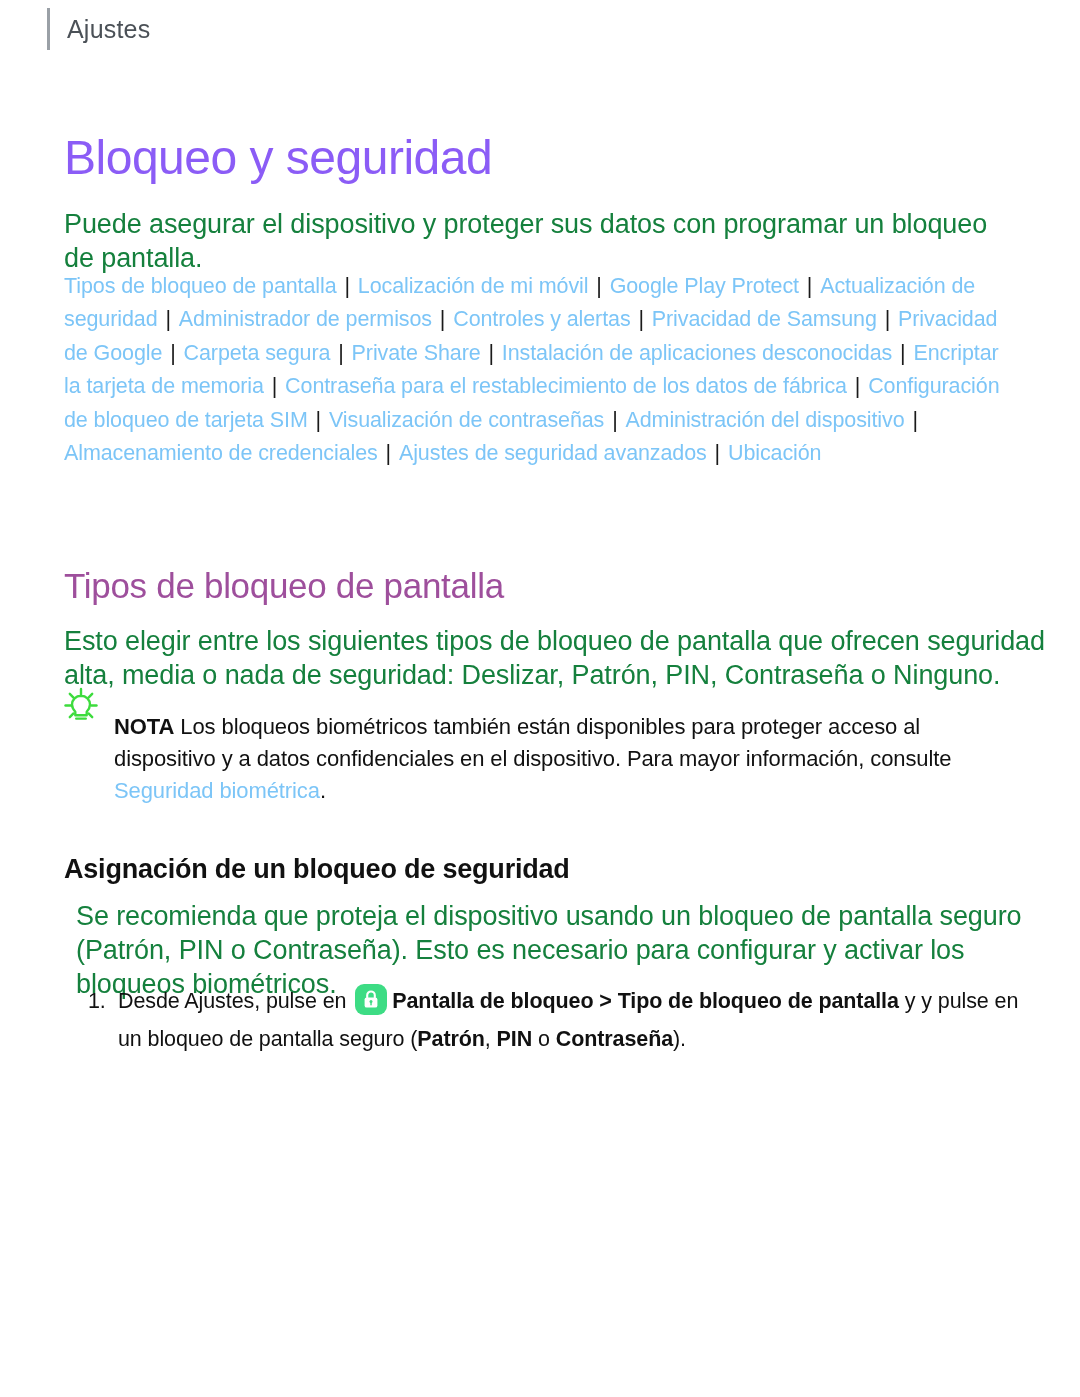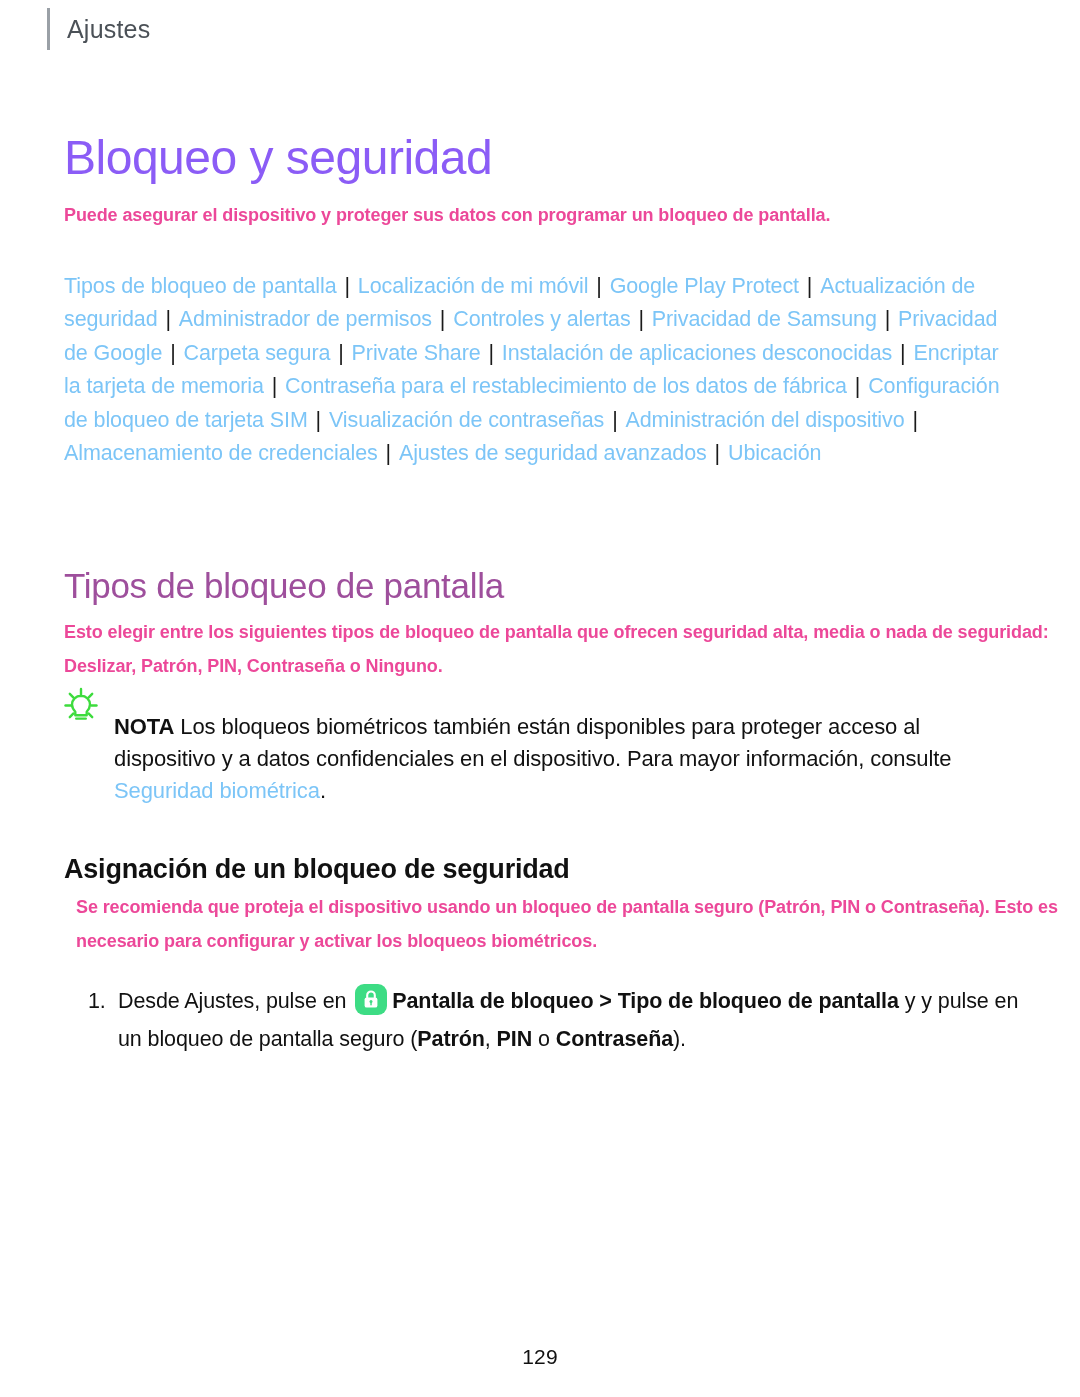--- a/index.html
+++ b/index.html
@@ -52,24 +52,24 @@
     font-size: 48px;
     line-height: 58px;
     font-weight: 400;
     letter-spacing: -0.5px;
     color: #8b5cf6;
   }
 
   
   .body-text {
     position: absolute;
-    font-size: 18px;
+    font-size: 27px;
     line-height: 34px;
-    color: #ec4899;
-    font-weight: 700;
+    color: #15803d;
+    font-weight: 400;
     letter-spacing: -0.1px;
   }
   .intro-para {
     left: 64px;
     top: 180px;
     width: 960px;
   }
 
   
   .link-list {
@@ -275,15 +275,14 @@
         <span class="bold">&gt;</span>
         <span class="bold">Tipo de bloqueo de pantalla</span>
         <span>y y pulse en un bloqueo de pantalla seguro (</span><span class="bold">Patrón</span><span>,</span>
         <span class="bold">PIN</span>
         <span>o</span>
         <span class="bold">Contraseña</span><span>).</span>
       </span>
     </li>
   </ol>
 
-  <div class="page-number">129</div>
 
 </div>
 
 </body></html>

